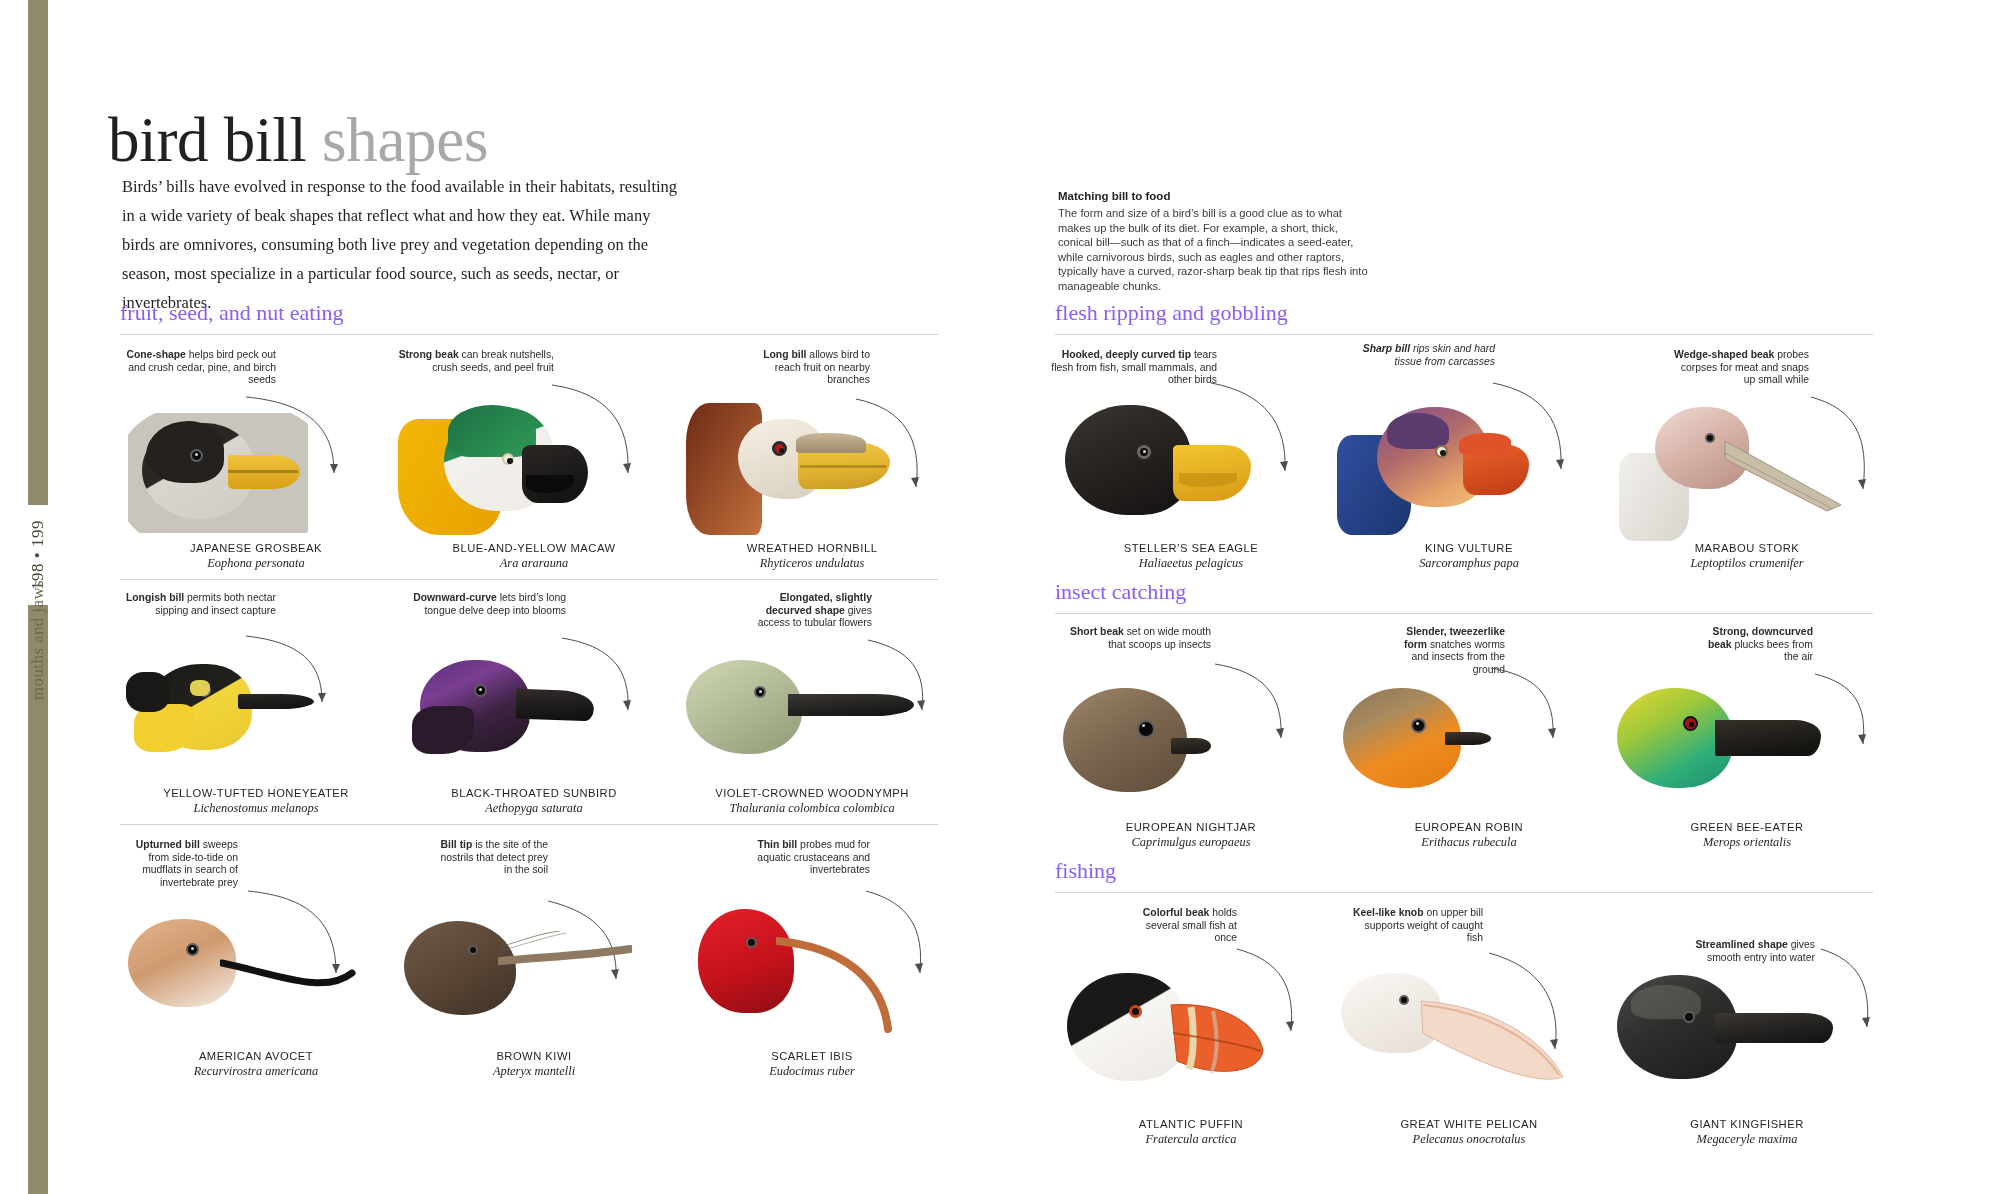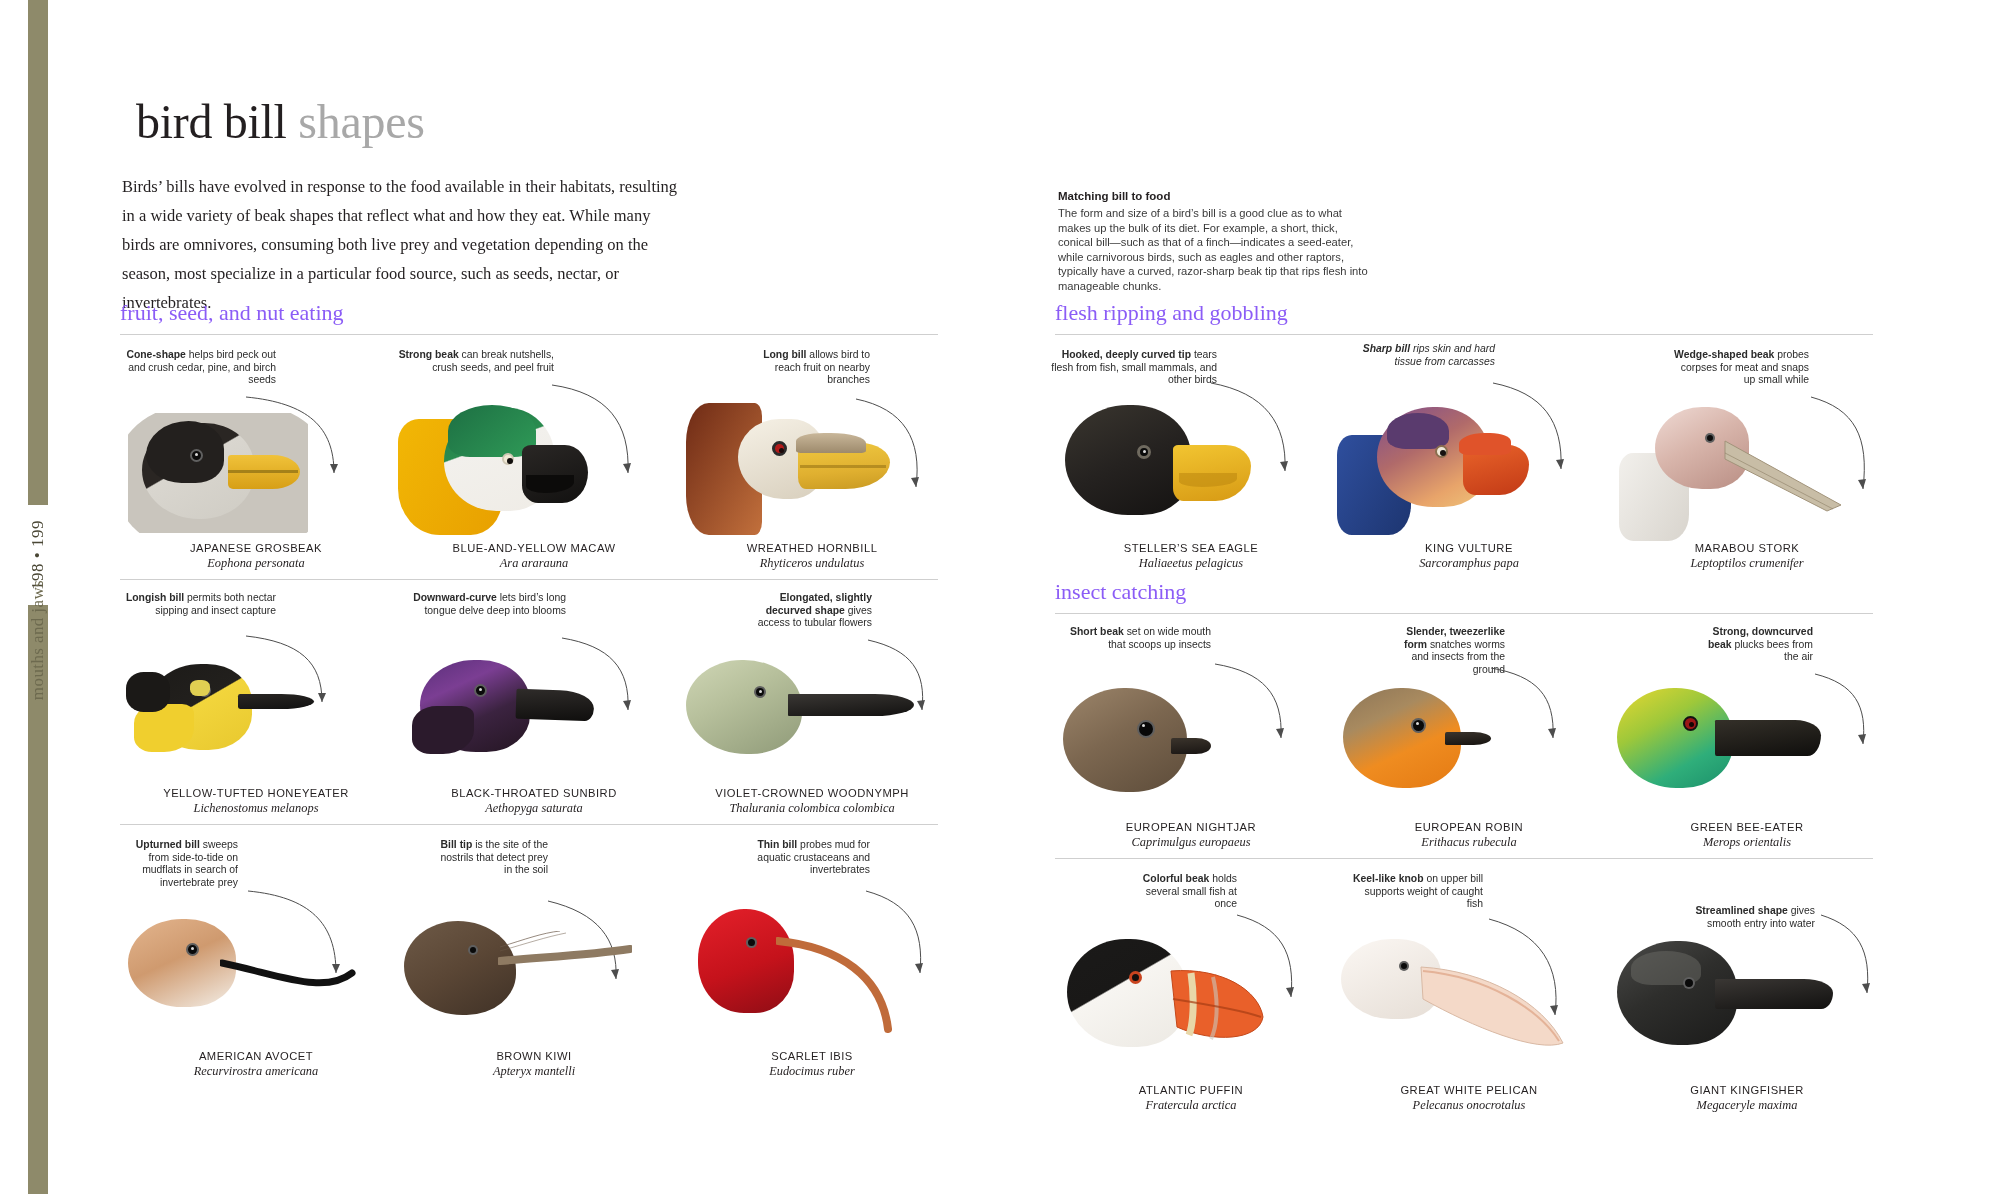--- a/index.html
+++ b/index.html
@@ -59,24 +59,24 @@
     font-family: "Liberation Serif", serif;
     font-size: 17px;
     color: #4a4735;
     text-align: center;
     white-space: nowrap;
     letter-spacing: 0.5px;
   }
 
   .title {
     position: absolute;
-    left: 136px;
+    left: 108px;
     top: 62px;
     font-family: "Liberation Serif", serif;
-    font-size: 48px;
+    font-size: 63px;
     font-weight: normal;
     color: #231f20;
     letter-spacing: -0.3px;
   }
   .title .light { color: #a8a8a8; }
 
   .intro {
     position: absolute;
     left: 122px;
     top: 155px;
@@ -602,20 +602,21 @@
           <div class="caption">
             <span class="common">GREEN BEE-EATER</span>
             <span class="sci">Merops orientalis</span>
           </div>
         </div>
 
       </div>
     </div>
 
     <div class="section">
+      <div class="section-head">fishing</div>
       <div class="divider"></div>
       <div class="row">
 
         <div class="cell tall">
           <div class="callout" style="left:66px; top:14px; width:116px;">
             <b>Colorful beak</b><span> holds several small fish at once</span>
           </div>
           <svg class="leader" style="left:178px; top:52px; width:90px; height:96px;">
             <path d="M4,4 C48,16 62,42 58,86" fill="none" stroke="#4d4d4d" stroke-width="1"></path>
             <path d="M58,86 l-5,-9 l8,-1 z" fill="#4d4d4d"></path>

